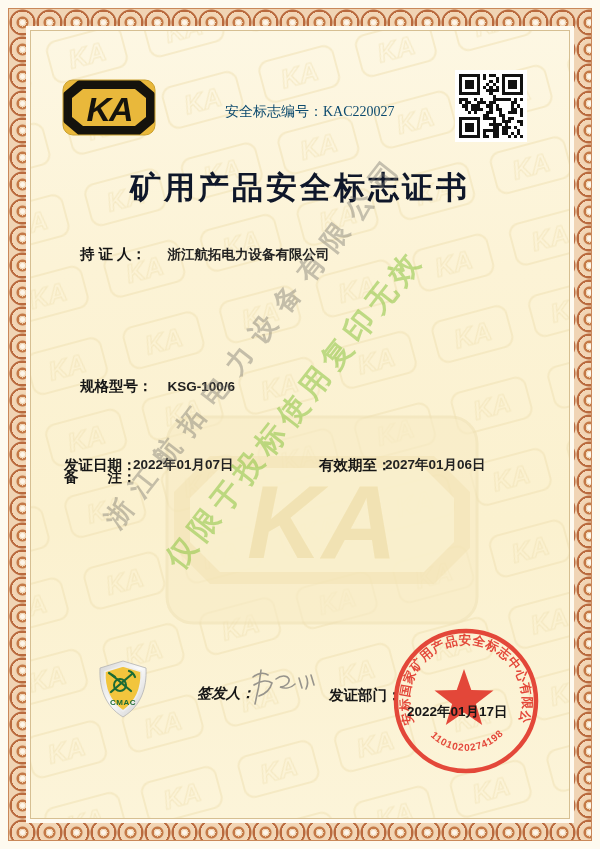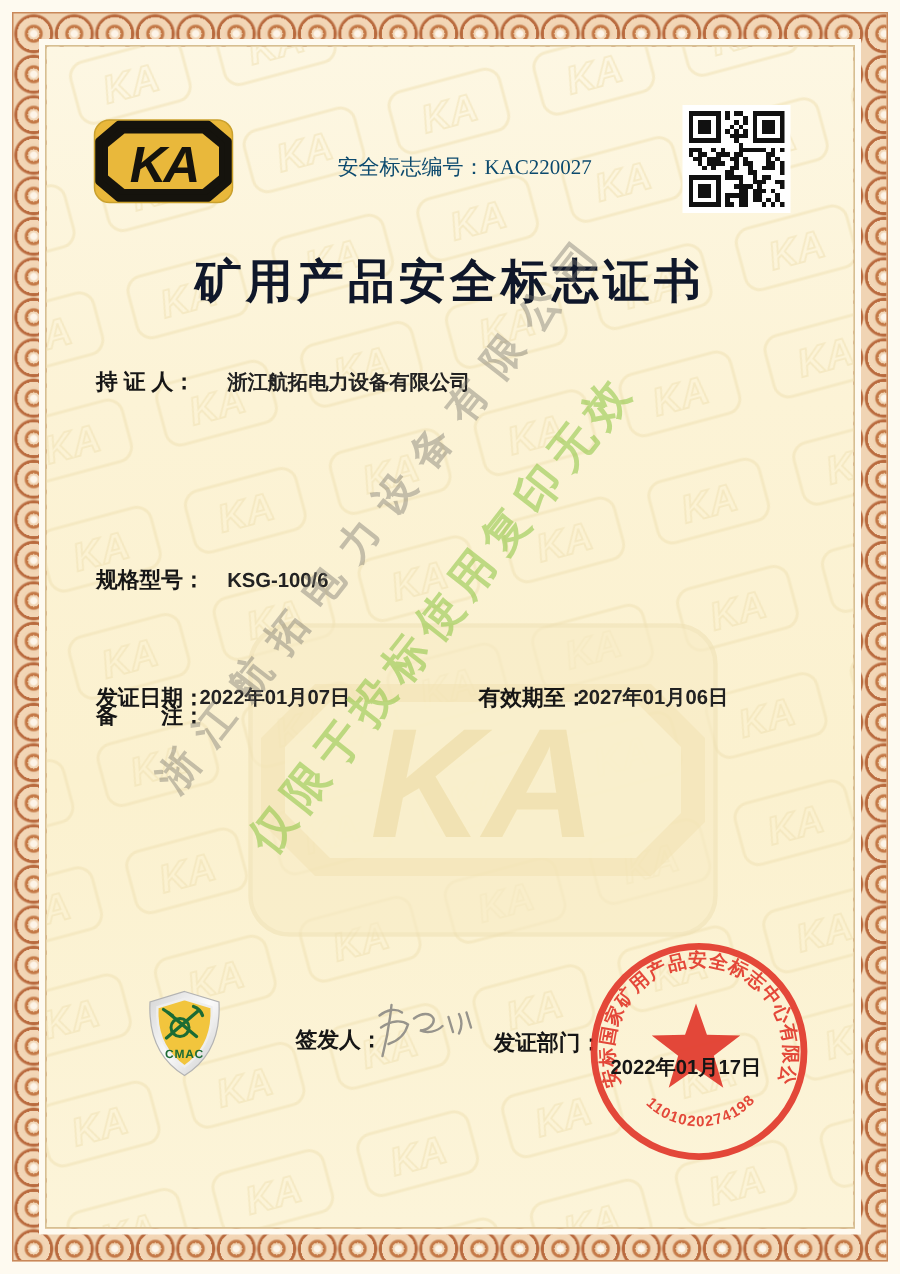--- a/index.html
+++ b/index.html
@@ -19,26 +19,26 @@
   .bg-decor{position:absolute;inset:0;width:100%;height:100%;}
 
   .abs{position:absolute;z-index:5;}
   .cert-no{left:225px;top:103px;font-family:"Liberation Serif",serif;font-size:14px;color:#0c4a6e;}
   .qr-box{left:455px;top:70px;width:64px;height:64px;background:#fff;padding:4px;z-index:5;}
   .title{left:0;right:0;top:167px;text-align:center;font-family:"Liberation Serif",serif;
          font-weight:bold;font-size:31px;letter-spacing:3px;color:#0f172a;}
   .row{position:absolute;left:64px;z-index:5;white-space:nowrap;color:#161616;}
   .row .lbl{display:inline-block;font-weight:bold;font-size:14.5px;}
   .row .val{font-size:13.5px;font-weight:bold;color:#222;}
-  .w83{width:83px;} .w161{width:161px;}
+  .w83{width:83px;margin-left:16px;} .w161{width:161px;}
   .dates{left:64px;top:456px;width:480px;height:18px;}
   .dates span{position:absolute;white-space:nowrap;}
   .statement{left:62px;top:570px;width:477px;font-size:13.5px;font-weight:bold;line-height:17px;
              color:#161616;text-align:justify;text-indent:2em;z-index:5;}
-  .signer{left:197px;top:684px;font-weight:bold;font-size:14.5px;color:#161616;z-index:5;}
+  .signer{left:197px;top:684px;font-weight:bold;font-size:14.5px;color:#161616;z-index:5;font-style:italic;}
   .dept{left:329px;top:686px;font-weight:bold;font-size:14.5px;color:#161616;z-index:5;}
   .wm{position:absolute;white-space:nowrap;pointer-events:none;font-weight:bold;z-index:8;}
   .wm-gray{left:255px;top:340px;transform:translate(-50%,-50%) rotate(-52deg);
            color:rgba(118,116,110,0.42);font-size:27px;letter-spacing:12px;}
   .wm-green{left:295px;top:409px;transform:translate(-50%,-50%) rotate(-52deg);
             color:rgba(139,197,64,0.55);font-size:30px;letter-spacing:6px;}
   .seal-svg{left:390px;top:625px;width:152px;height:152px;z-index:9;}
   .sig-svg{left:245px;top:664px;width:75px;height:45px;z-index:9;}
   .badge-svg{left:96px;top:660px;width:54px;height:58px;z-index:6;}
   .ka-svg{left:62px;top:79px;width:94px;height:57px;z-index:5;}

